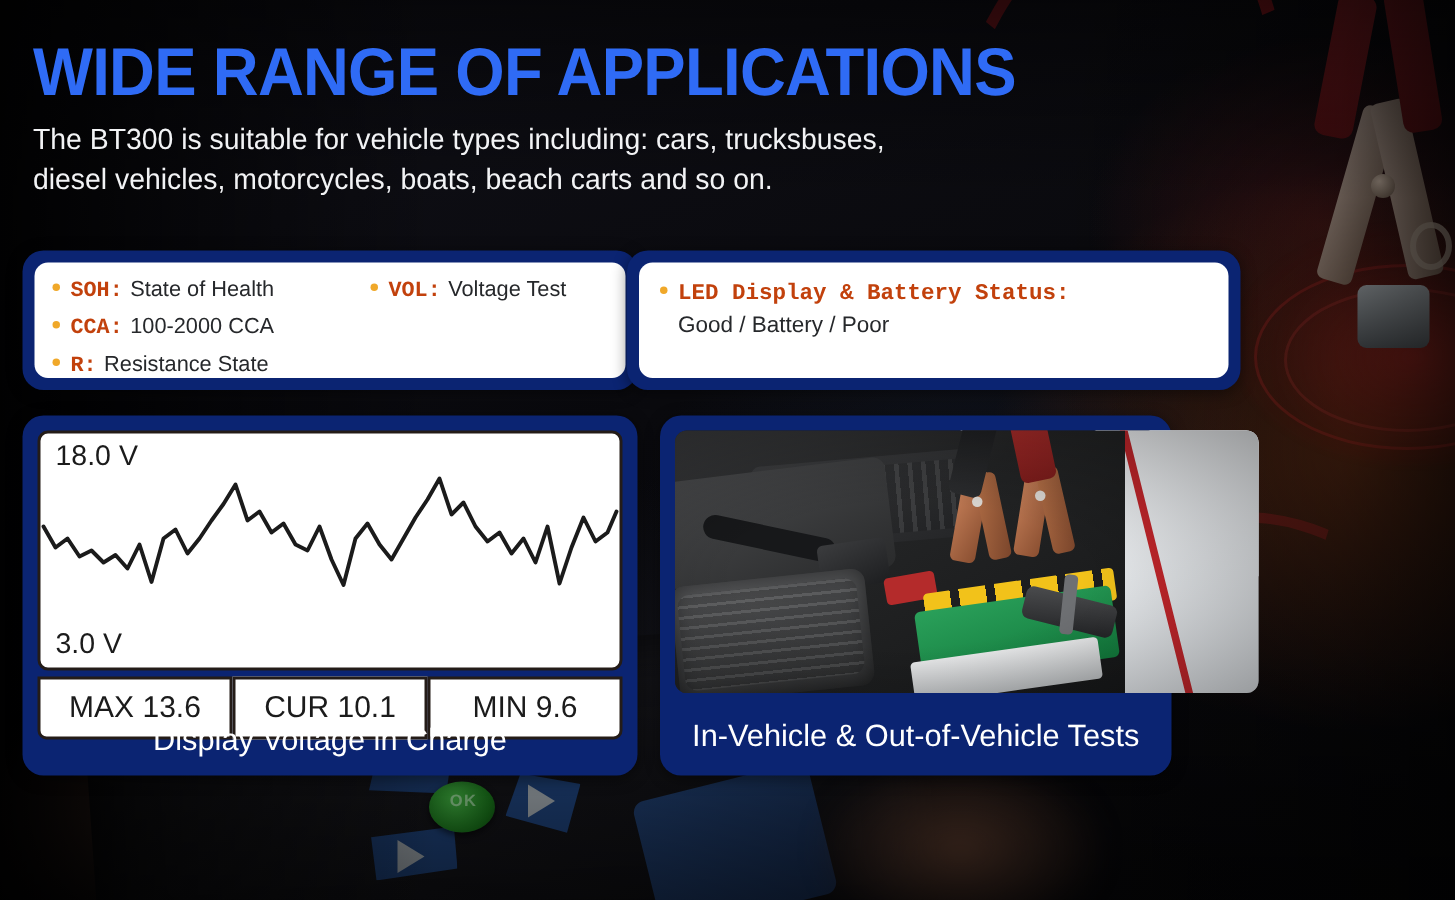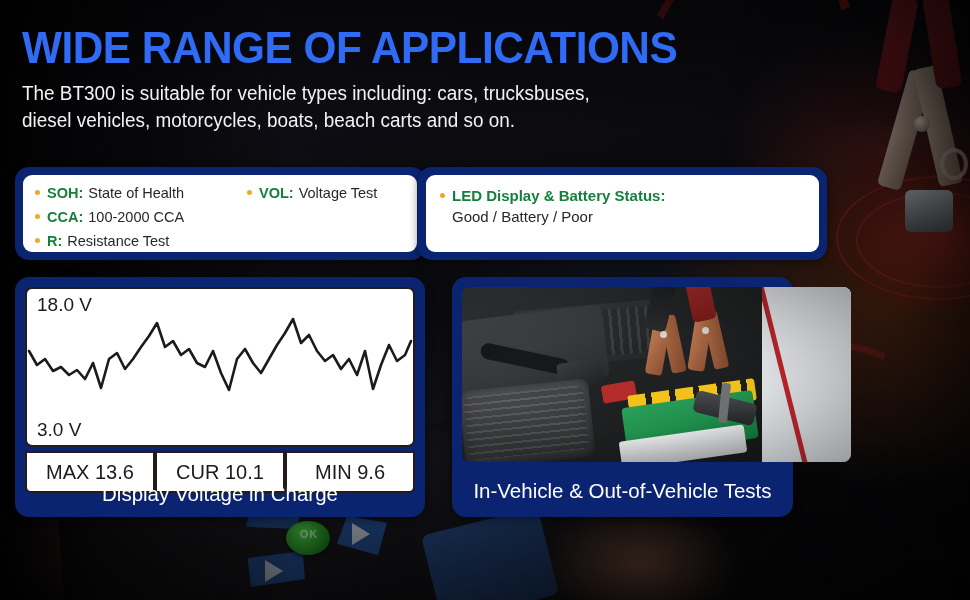--- a/index.html
+++ b/index.html
@@ -147,21 +147,21 @@
   
   #spec-card{left:15px;top:167px;width:410px;height:93px;padding:8px;box-sizing:border-box;}
   .spec-grid{display:flex;padding:10px 12px 0 12px;box-sizing:border-box;height:100%;}
   .spec-col{display:flex;flex-direction:column;gap:7px;}
   .spec-col.left{width:212px;}
   .bullet-row{display:flex;align-items:baseline;font-size:14.5px;line-height:17px;white-space:nowrap;}
   .dot{
     width:5px;height:5px;border-radius:50%;background:#f0a829;
     display:inline-block;margin-right:7px;flex:0 0 auto;position:relative;top:-3px;
   }
-  .blabel{color:#15803d;font-weight:bold;margin-right:5px;}
+  .blabel{color:#c2410c;font-weight:bold;margin-right:5px;font-family:Liberation Mono, monospace;}
   .btext{color:#26282b;}
 
   
   #led-card{left:418px;top:167px;width:409px;height:93px;padding:8px;box-sizing:border-box;}
   .led-inner{padding:12px 14px 0 14px;box-sizing:border-box;}
   .led-head{display:flex;align-items:baseline;}
   .led-head .blabel{font-size:15px;}
   .led-sub{color:#26282b;font-size:15px;line-height:20px;margin:3px 0 0 12px;}
 
   
@@ -185,21 +185,21 @@
   }
   .stat-box.first{border-radius:0 0 0 6px;}
   .stat-box.last{border-radius:0 0 6px 0;}
   .panel-caption{
     position:absolute;left:0;bottom:0;width:100%;height:46px;
     display:flex;align-items:center;justify-content:center;
     color:#ffffff;font-size:20.5px;font-weight:500;
   }
 
   
-  #photo-panel{left:452px;top:277px;width:341px;height:240px;}
+  #photo-panel{left:440px;top:277px;width:341px;height:240px;}
   .photo{
     position:absolute;left:10px;top:10px;width:389px;height:175px;
     border-radius:8px;overflow:hidden;background:#1a1a1c;
   }
   .ph{position:absolute;}
   .ph-sky{left:250px;top:-10px;width:200px;height:120px;background:linear-gradient(200deg,#e8eef4,#c8d4de);transform:rotate(-28deg);}
   .ph-hood{left:258px;top:-30px;width:210px;height:230px;background:linear-gradient(180deg,#f2f4f6,#d9dde1);transform:rotate(-30deg);border-radius:4px;}
   .ph-hoodedge{left:242px;top:-14px;width:10px;height:240px;background:#b9bfc4;transform:rotate(-30deg);}
   .ph-redstripe{left:318px;top:-22px;width:5px;height:215px;background:#c3262b;transform:rotate(-14deg);border-radius:3px;}
   .ph-bay{left:-10px;top:0;width:310px;height:195px;background:linear-gradient(150deg,#3a3b3d 0%,#232425 40%,#151617 100%);}
@@ -289,21 +289,21 @@
           <span class="btext">State of Health</span>
         </div>
         <div class="bullet-row">
           <span class="dot"></span>
           <span class="blabel">CCA:</span>
           <span class="btext">100-2000 CCA</span>
         </div>
         <div class="bullet-row">
           <span class="dot"></span>
           <span class="blabel">R:</span>
-          <span class="btext">Resistance Test</span>
+          <span class="btext">Resistance State</span>
         </div>
       </div>
       <div class="spec-col right">
         <div class="bullet-row">
           <span class="dot"></span>
           <span class="blabel">VOL:</span>
           <span class="btext">Voltage Test</span>
         </div>
       </div>
     </div>

